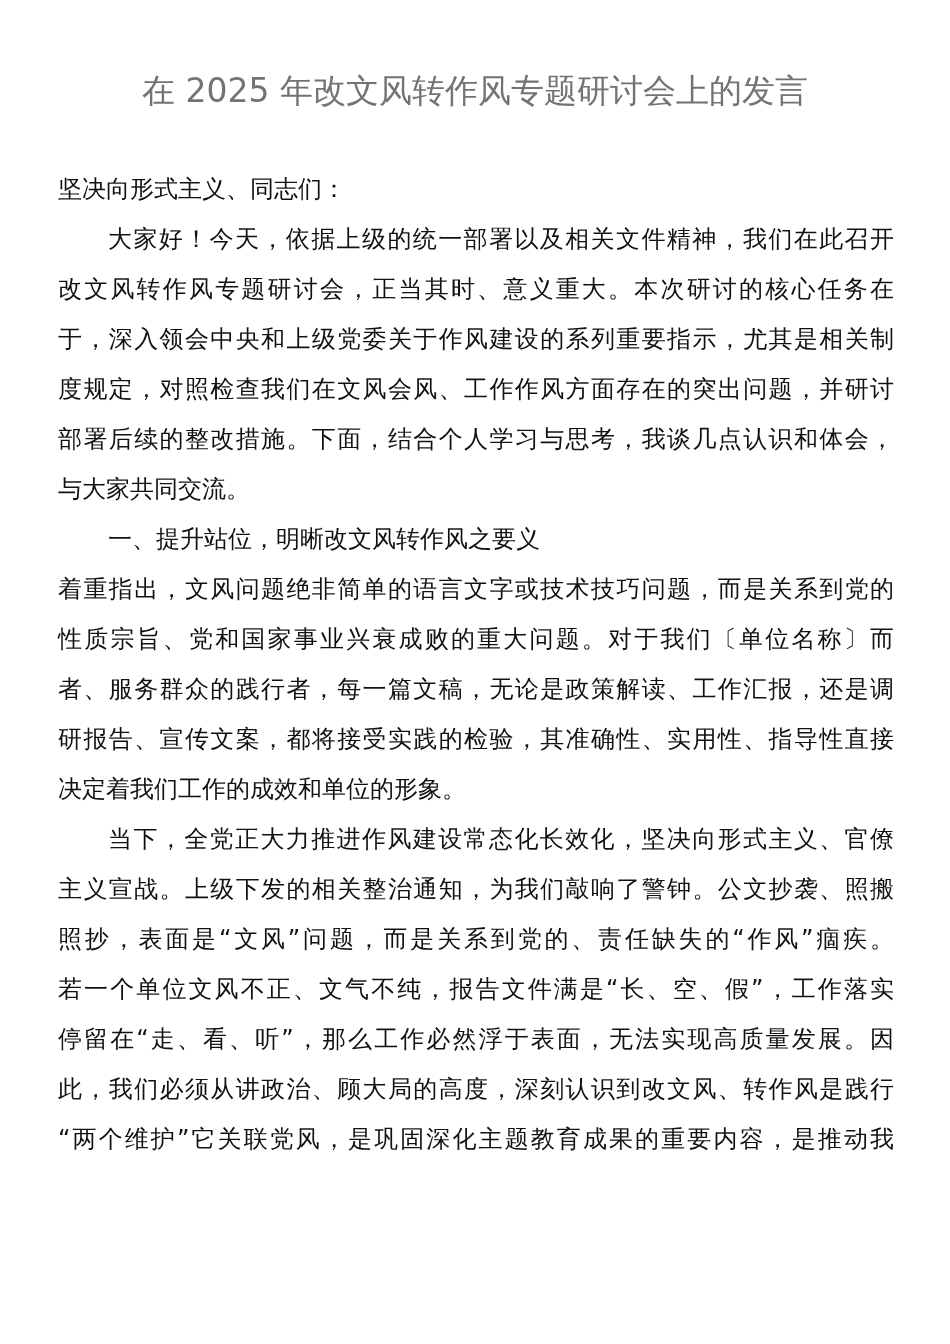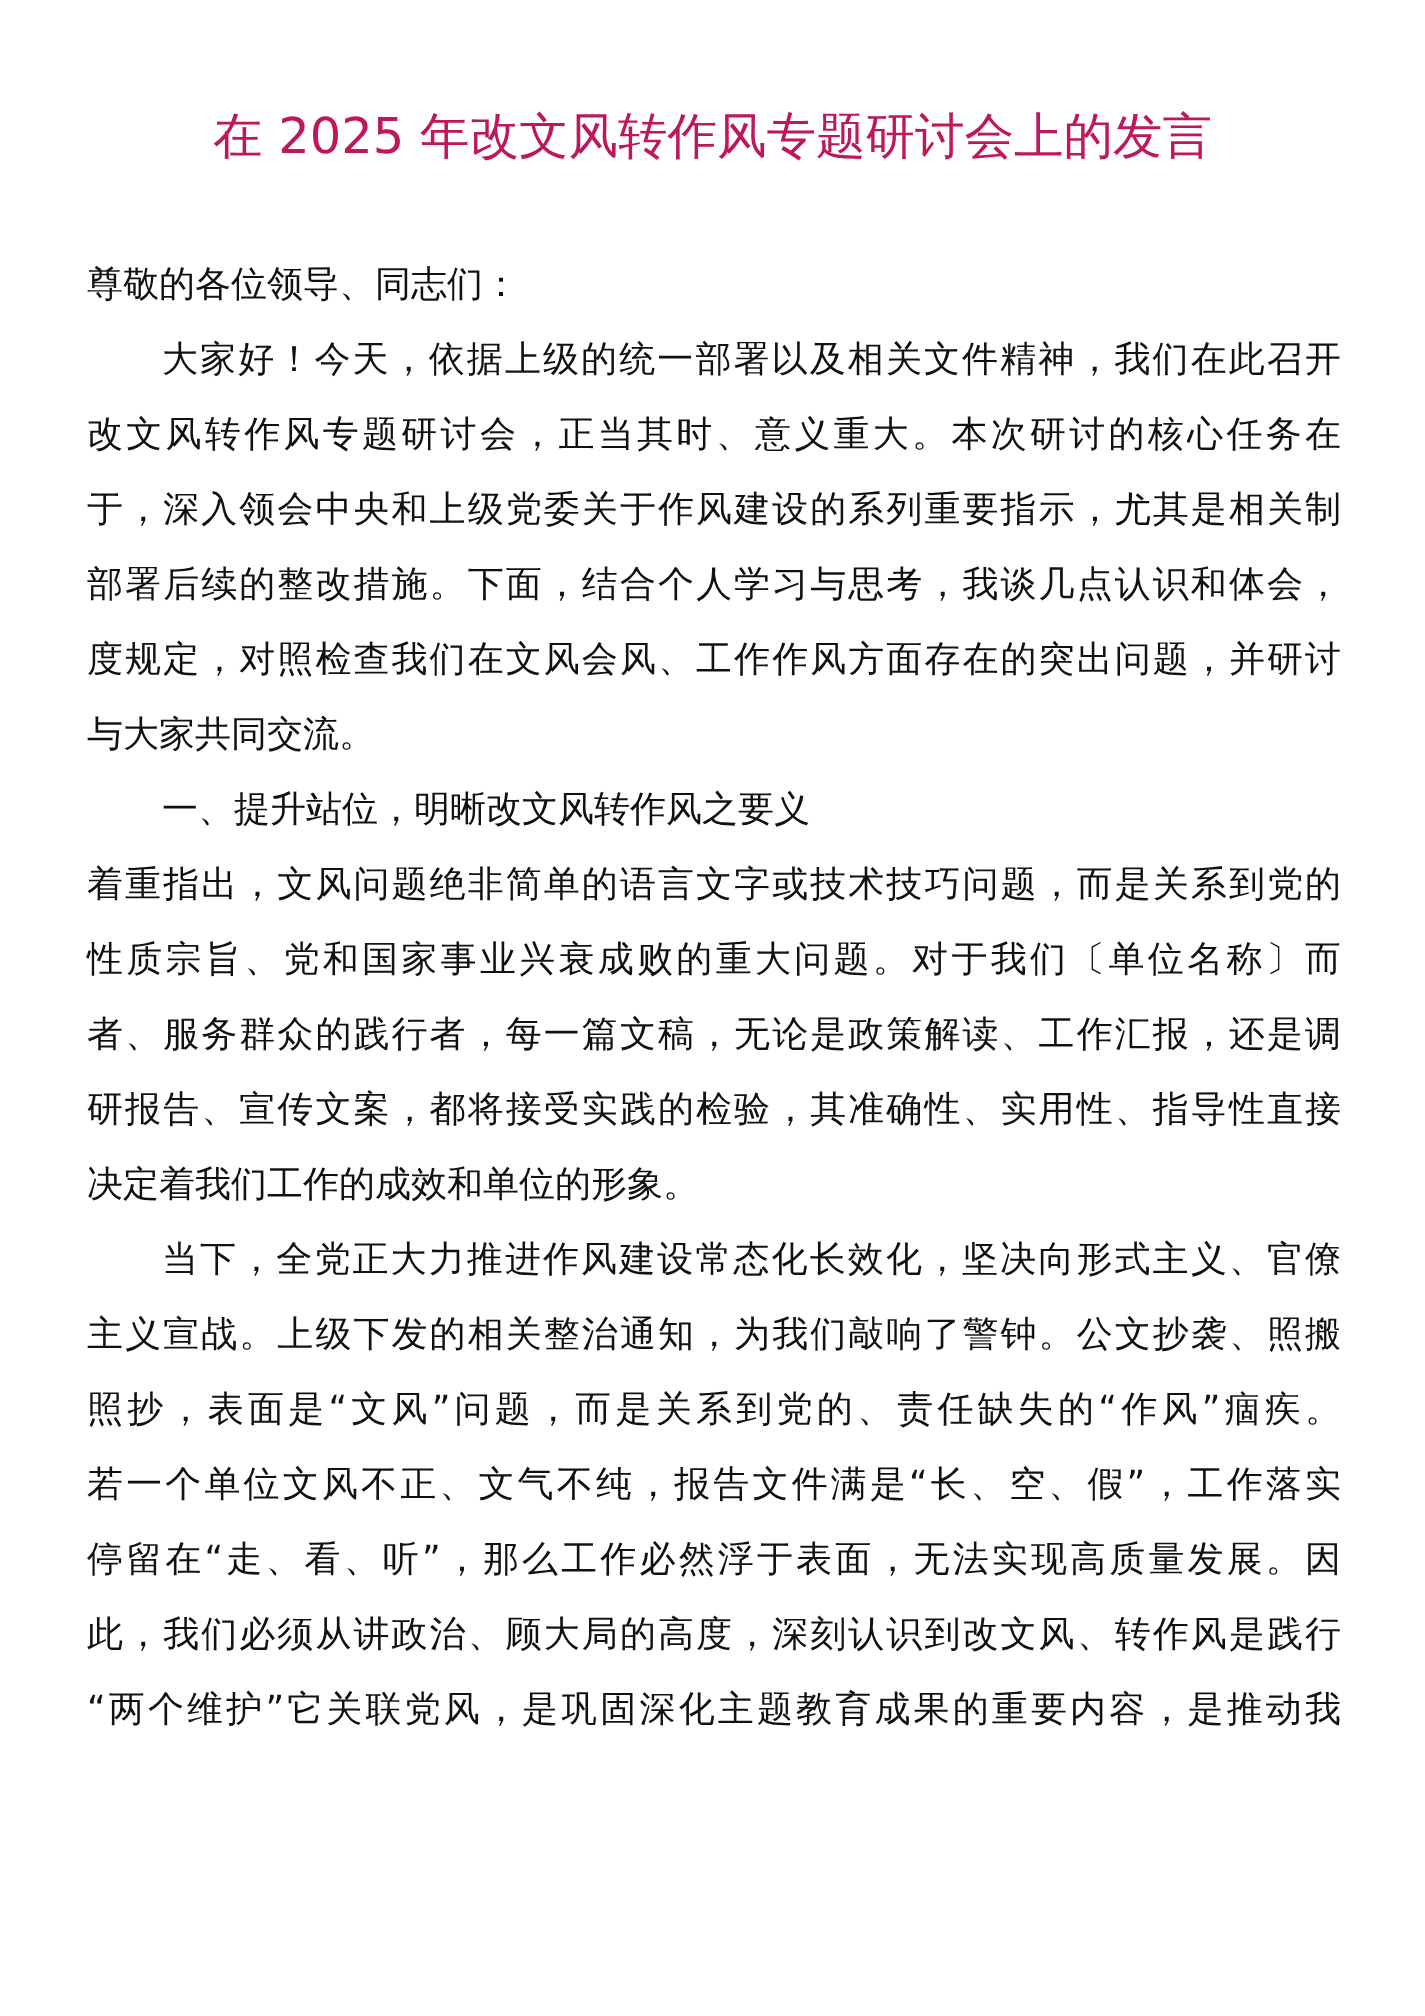--- a/index.html
+++ b/index.html
@@ -25,21 +25,21 @@
     }
     .title {
       position: absolute;
       left: 0;
       top: 66px;
       width: 950px;
       text-align: center;
       font-size: 33px;
       line-height: 50px;
       letter-spacing: 0px;
-      color: #be185d;
+      color: #737373;
       white-space: nowrap;
     }
     .body-text {
       position: absolute;
       left: 58px;
       top: 164px;
       width: 836px;
     }
     .line {
       height: 50px;
@@ -63,28 +63,28 @@
       text-align-last: left;
     }
   </style>
 </head>
 <body>
 
 <div class="page">
   <div class="title">在 2025 年改文风转作风专题研讨会上的发言</div>
 
   <div class="body-text">
-    <div class="line salutation">尊敬的各位领导、同志们：</div>
+    <div class="line salutation">坚决向形式主义、同志们：</div>
 
     <div>
       <div class="line indent">大家好！今天，依据上级的统一部署以及相关文件精神，我们在此召开</div>
       <div class="line">改文风转作风专题研讨会，正当其时、意义重大。本次研讨的核心任务在</div>
       <div class="line">于，深入领会中央和上级党委关于作风建设的系列重要指示，尤其是相关制</div>
+      <div class="line">度规定，对照检查我们在文风会风、工作作风方面存在的突出问题，并研讨</div>
       <div class="line">部署后续的整改措施。下面，结合个人学习与思考，我谈几点认识和体会，</div>
-      <div class="line">度规定，对照检查我们在文风会风、工作作风方面存在的突出问题，并研讨</div>
       <div class="line last">与大家共同交流。</div>
     </div>
 
     <div class="line indent heading">一、提升站位，明晰改文风转作风之要义</div>
 
     <div>
       <div class="line">着重指出，文风问题绝非简单的语言文字或技术技巧问题，而是关系到党的</div>
       <div class="line">性质宗旨、党和国家事业兴衰成败的重大问题。对于我们〔单位名称〕而</div>
       <div class="line">者、服务群众的践行者，每一篇文稿，无论是政策解读、工作汇报，还是调</div>
       <div class="line">研报告、宣传文案，都将接受实践的检验，其准确性、实用性、指导性直接</div>

